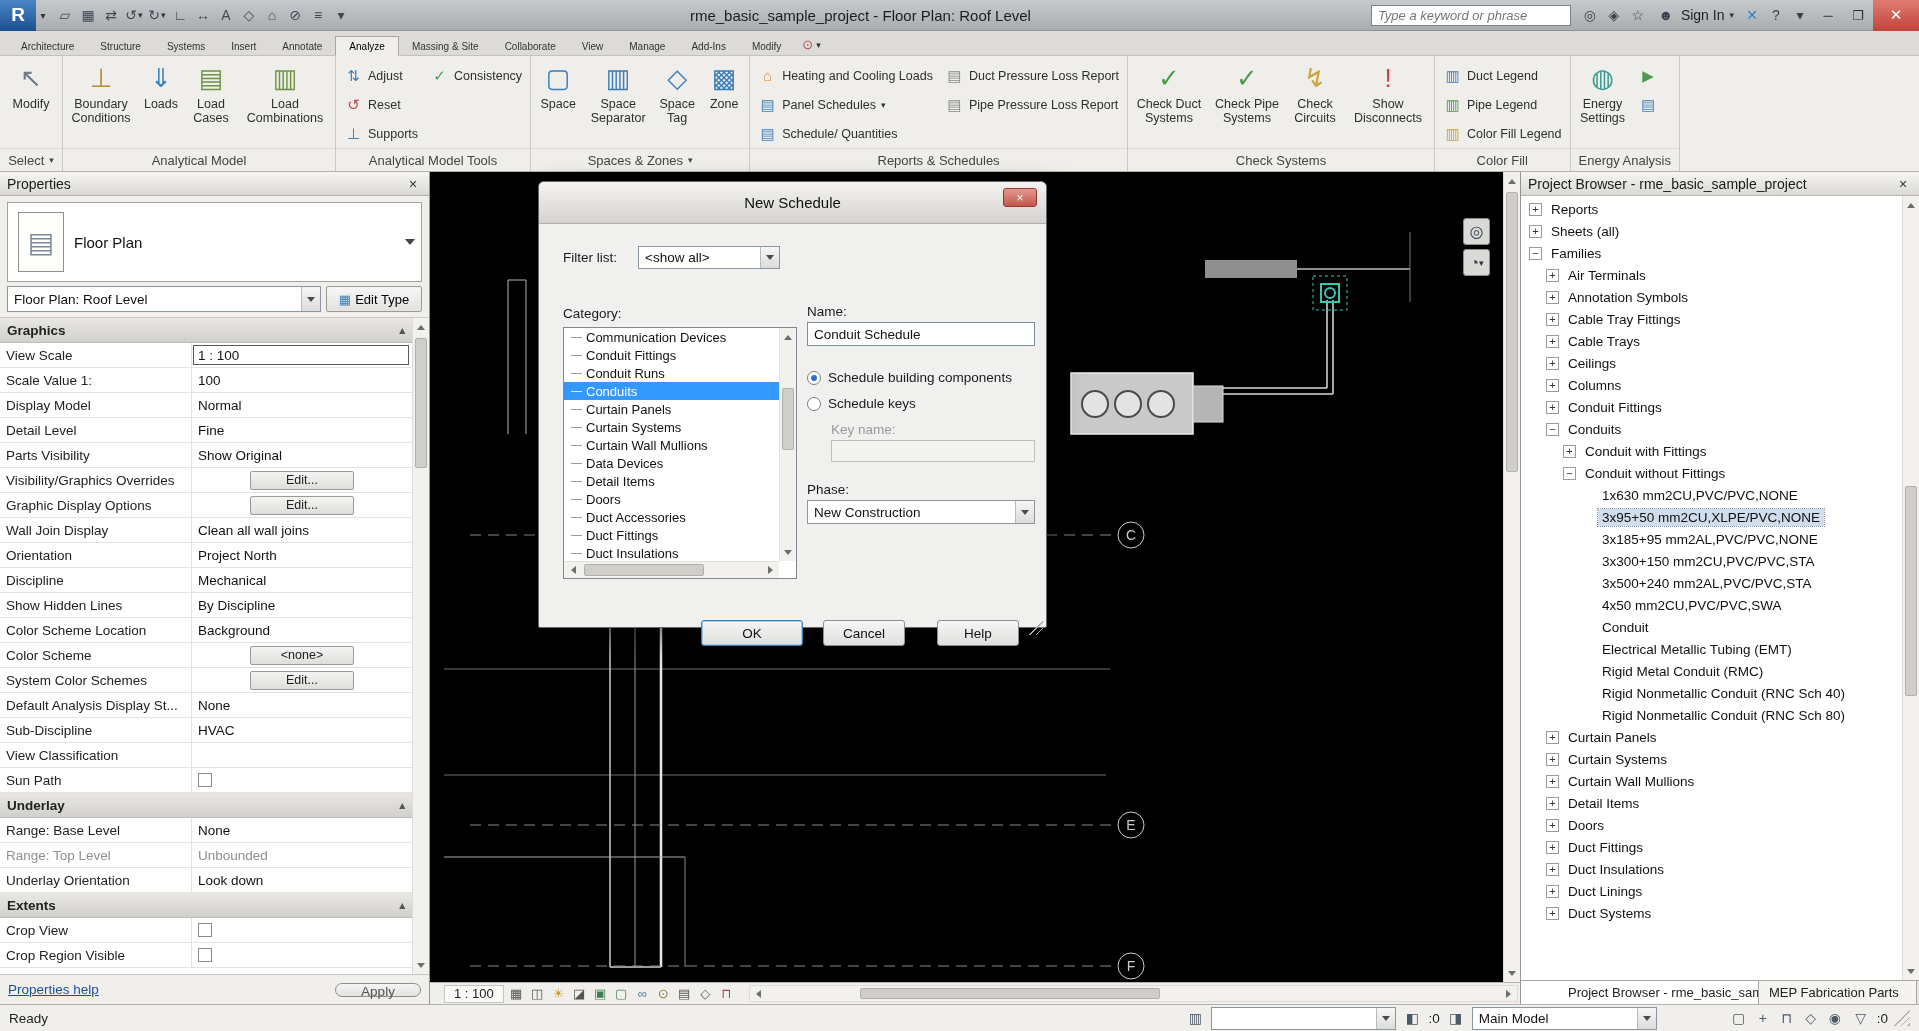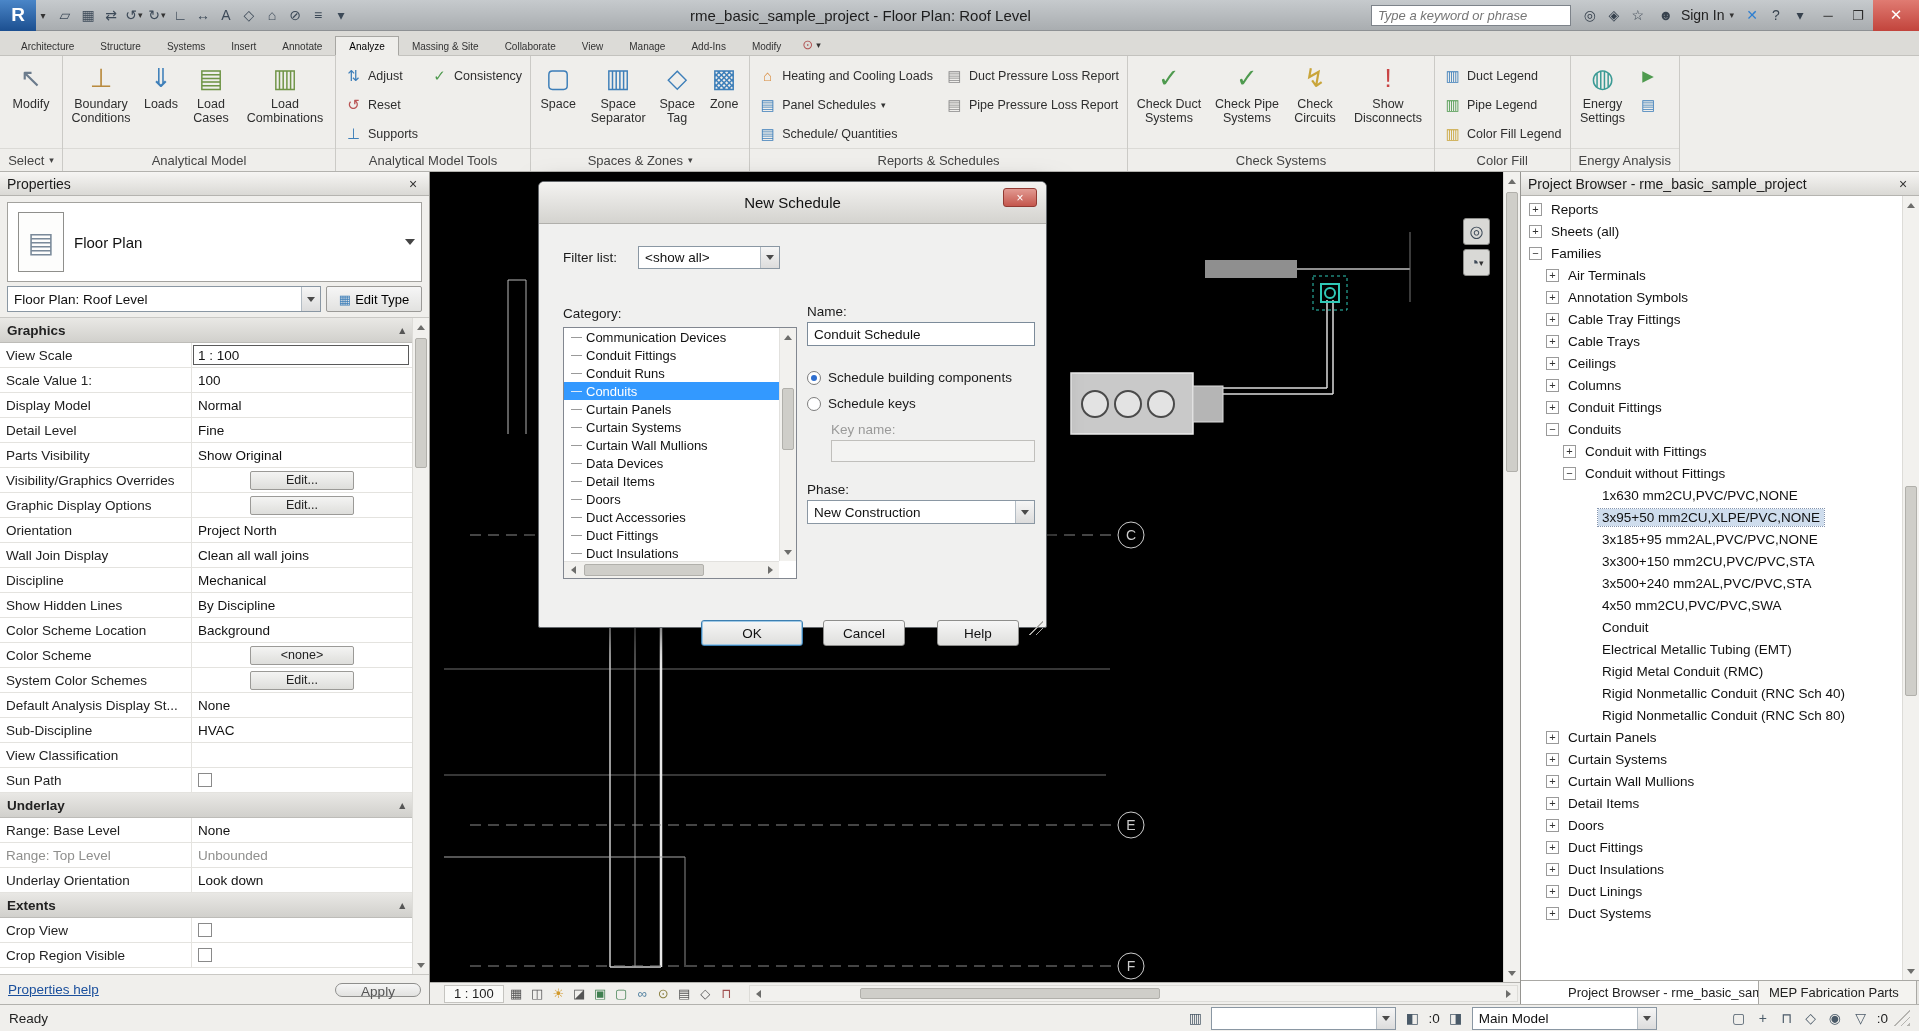--- a/index.html
+++ b/index.html
@@ -539,29 +539,29 @@
                 <button class="prop-btn">Edit...</button>
               </div>
             </div>
             <div class="prop-row">
               <div class="prop-label">Graphic Display Options</div>
               <div class="prop-value">
                 <button class="prop-btn">Edit...</button>
               </div>
             </div>
             <div class="prop-row">
+              <div class="prop-label">Wall Join Display</div>
+              <div class="prop-value">
+                <span>Clean all wall joins</span>
+              </div>
+            </div>
+            <div class="prop-row">
               <div class="prop-label">Orientation</div>
               <div class="prop-value">
                 <span>Project North</span>
-              </div>
-            </div>
-            <div class="prop-row">
-              <div class="prop-label">Wall Join Display</div>
-              <div class="prop-value">
-                <span>Clean all wall joins</span>
               </div>
             </div>
             <div class="prop-row">
               <div class="prop-label">Discipline</div>
               <div class="prop-value">
                 <span>Mechanical</span>
               </div>
             </div>
             <div class="prop-row">
               <div class="prop-label">Show Hidden Lines</div>

